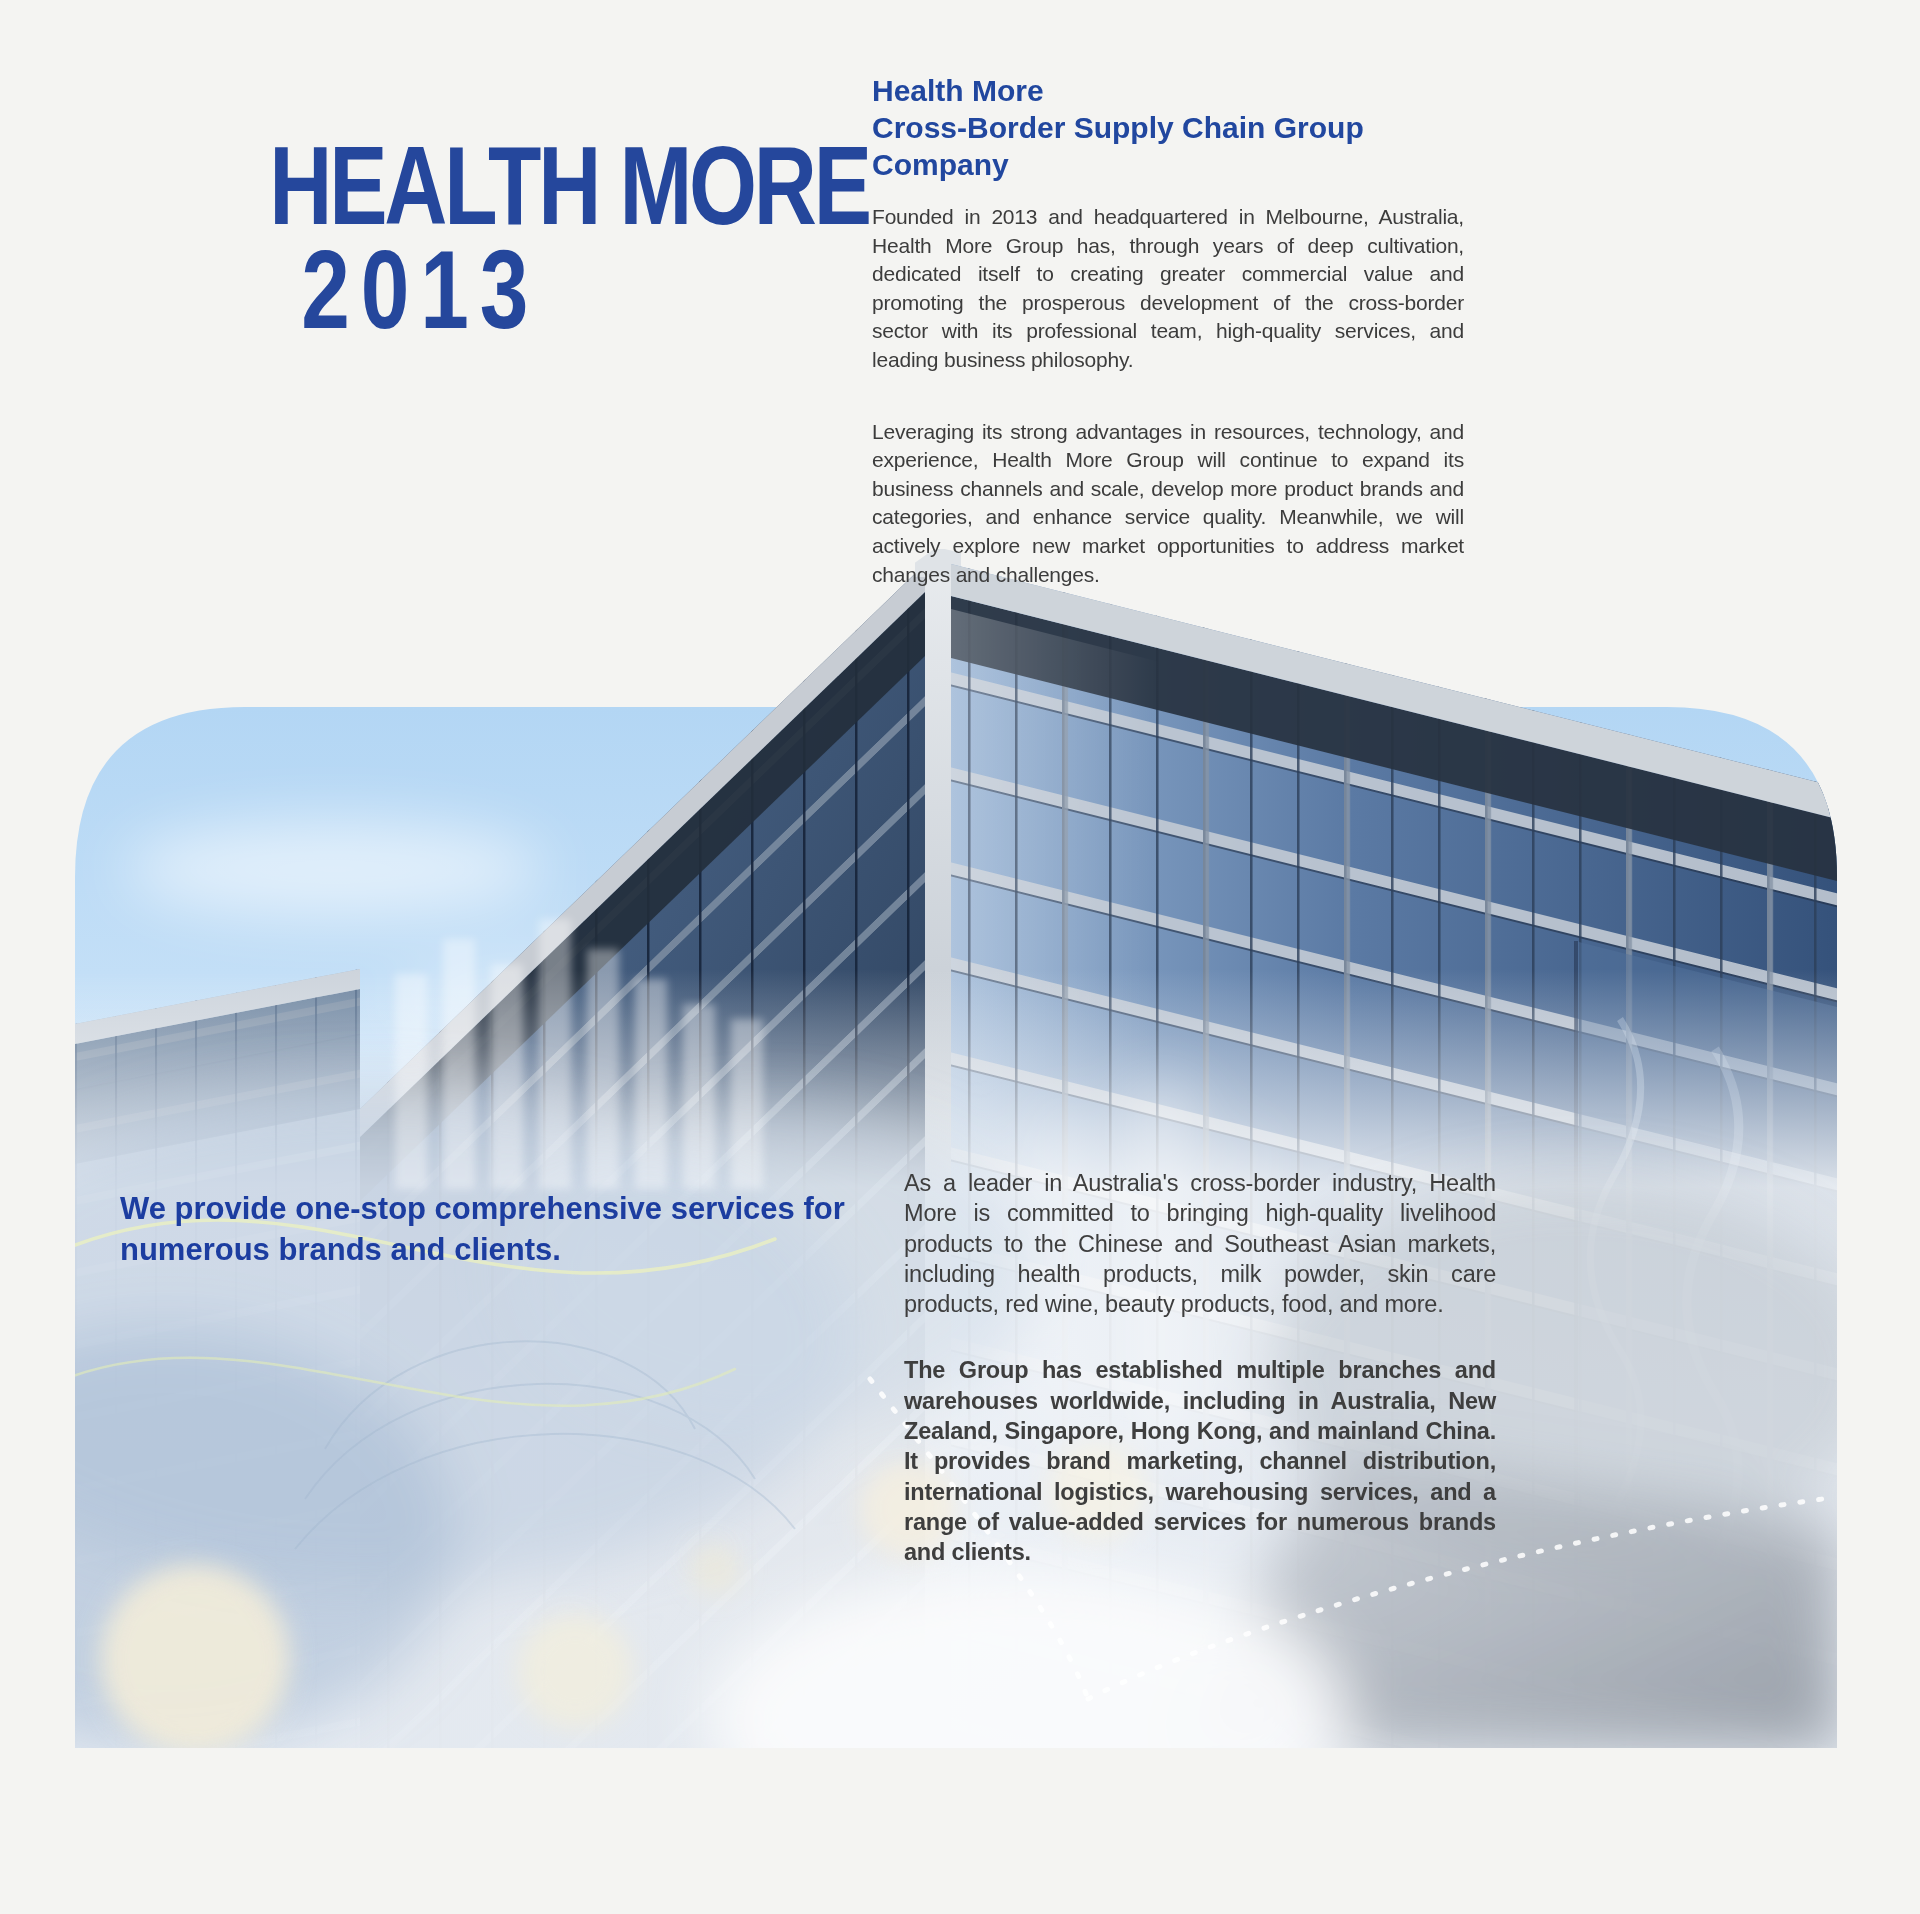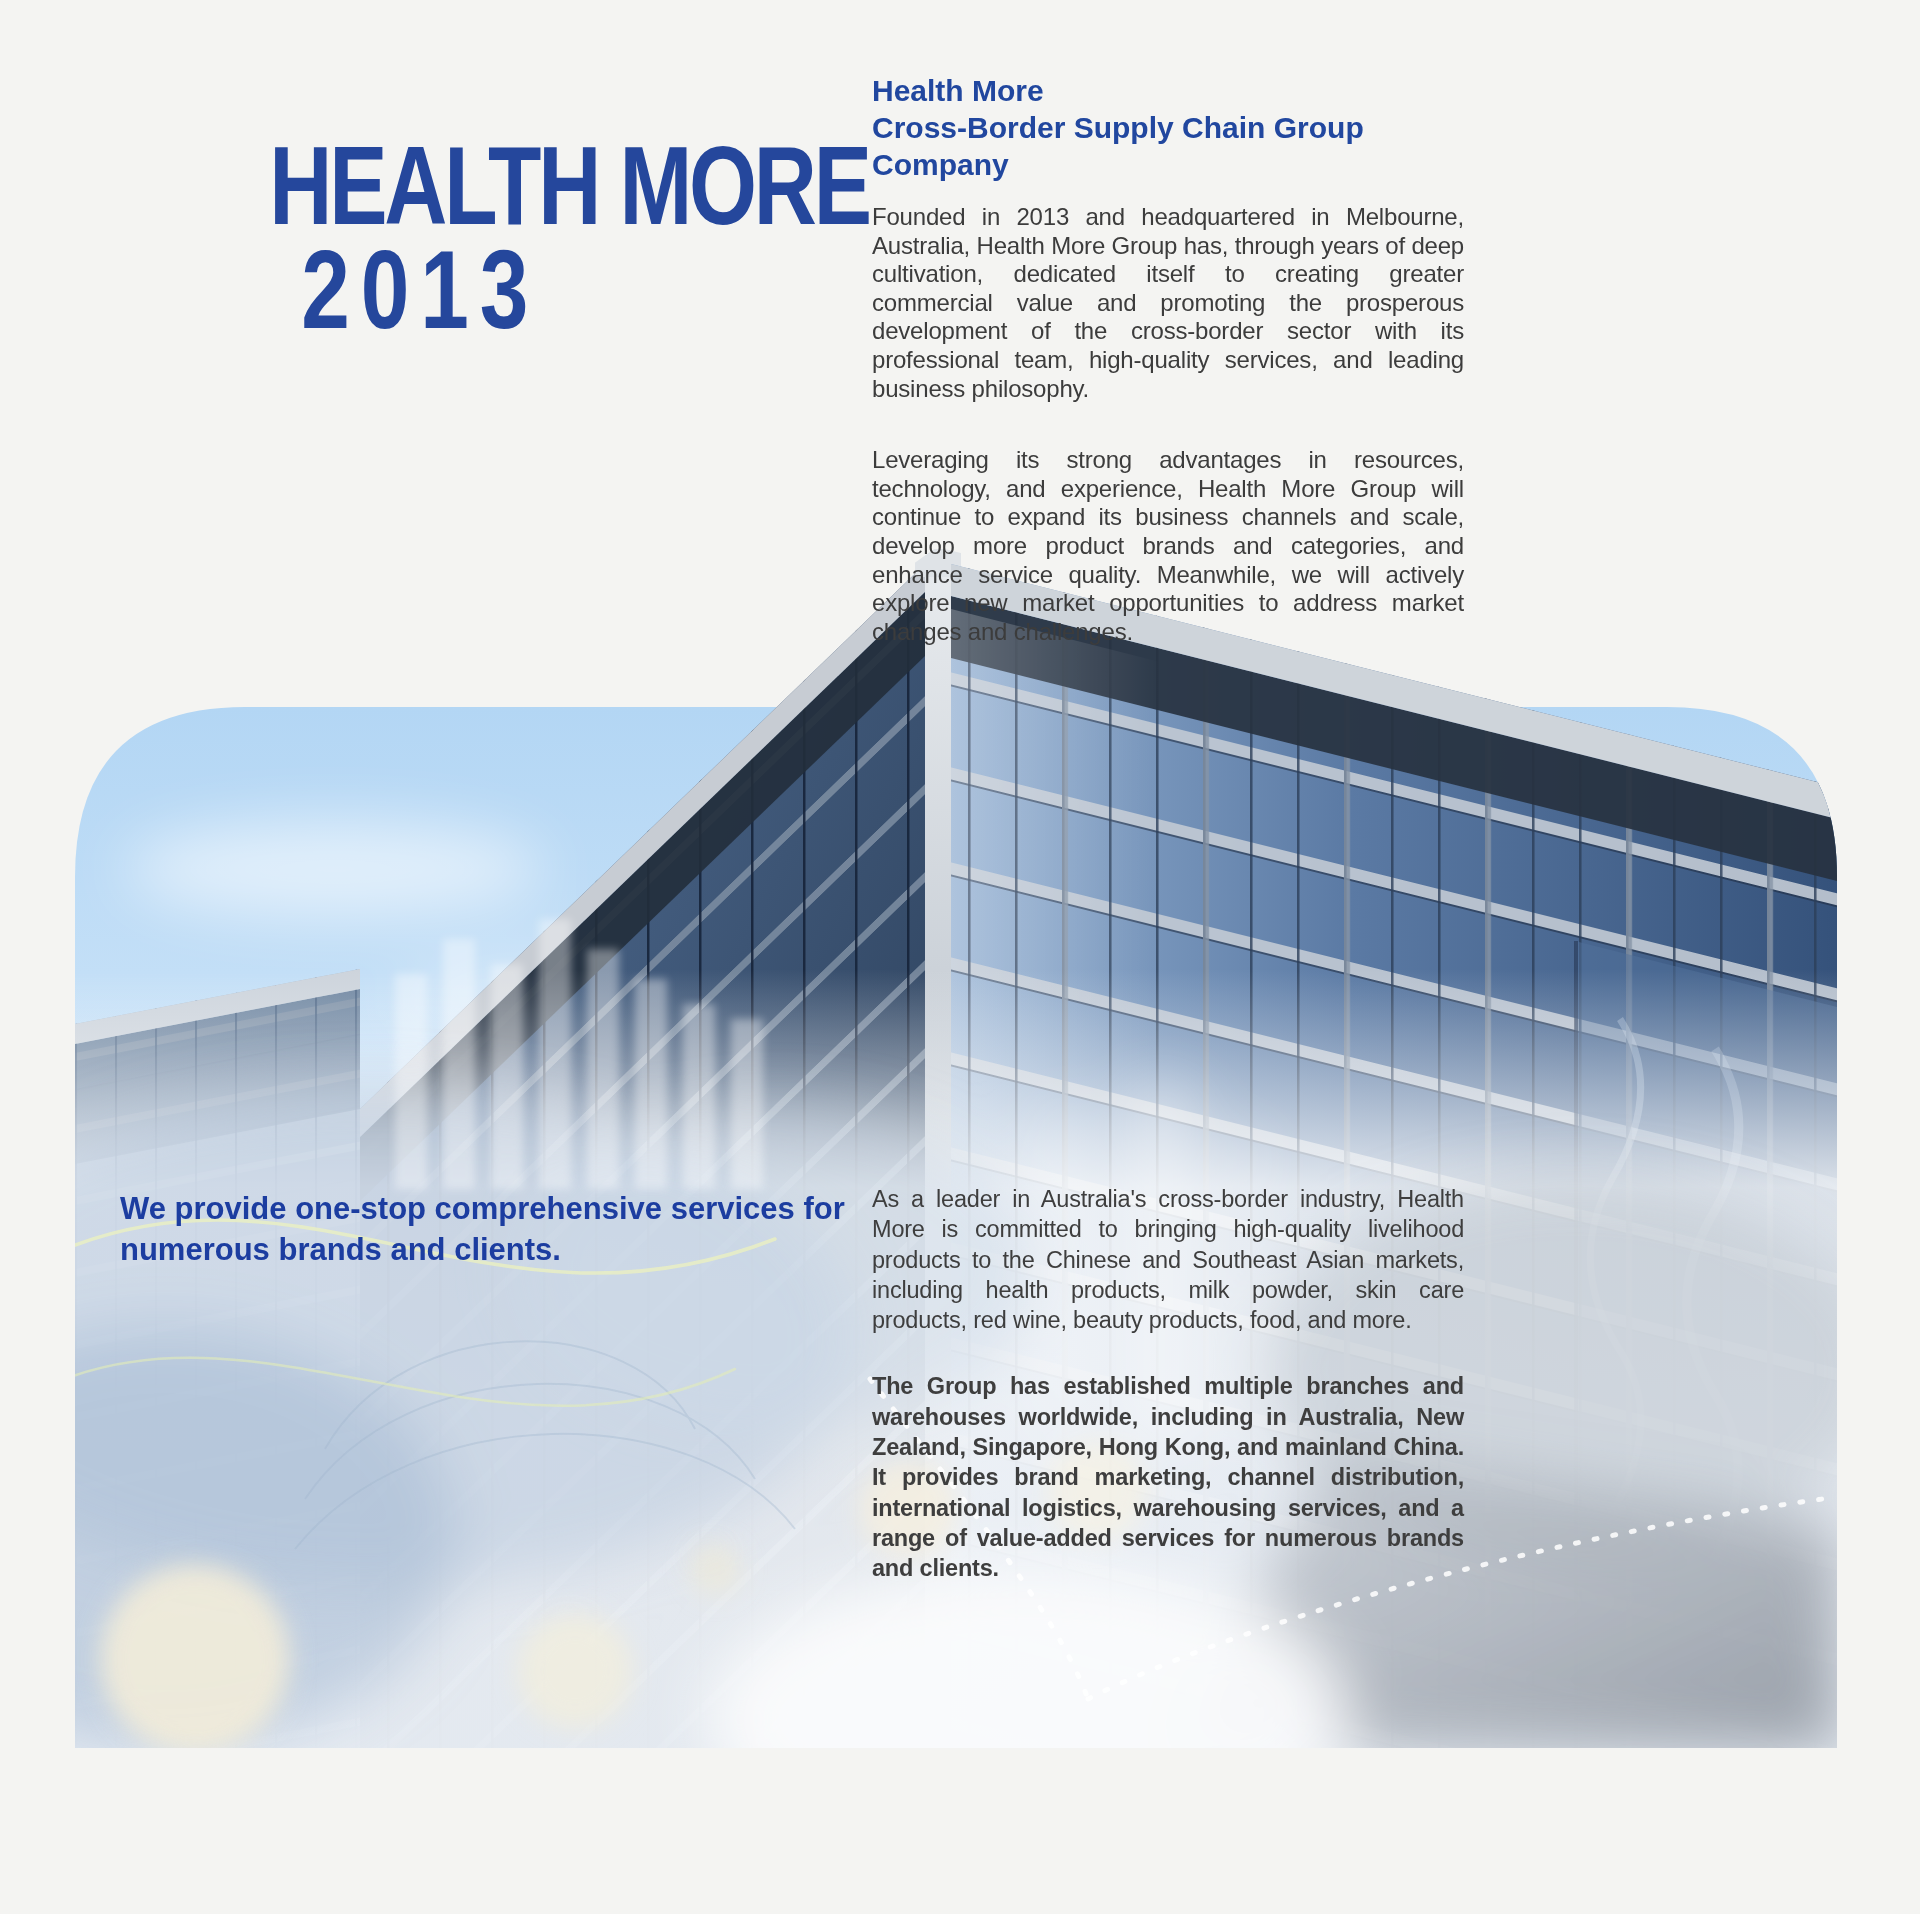--- a/index.html
+++ b/index.html
@@ -14,29 +14,29 @@
     text-align:right;color:#25479c;font-weight:700;z-index:2;
   }
   .hero-line{line-height:104px;font-size:112px;letter-spacing:-4px;white-space:nowrap;}
   .hero-line .squeeze{display:inline-block;transform:scaleX(.78);transform-origin:100% 50%;}
   .hero-line.year{letter-spacing:14px;}
   .hero-line.year .squeeze{margin-right:198px;}
   
   .intro{position:absolute;left:872px;top:72px;width:592px;z-index:2;}
   .intro-title{margin:0;font-size:30px;line-height:37px;font-weight:700;color:#21479f;}
   .intro-title span{display:block;}
-  .intro p{margin:20px 0 0 0;font-size:24px;line-height:28.6px;text-align:justify;
+  .intro p{margin:20px 0 0 0;font-size:21px;line-height:28.6px;text-align:justify;
     color:#3c3c3c;letter-spacing:-.2px;}
   .intro p + p{margin-top:43px;}
   
   .statement{
     position:absolute;left:108px;top:1176px;margin:12px;z-index:3;
     font-size:31px;line-height:41px;font-weight:700;color:#1c3da0;white-space:pre-line;
   }
-  .services-text{position:absolute;left:872px;top:1168px;width:592px;z-index:3;margin-top:16px;}
+  .services-text{position:absolute;left:904px;top:1168px;width:592px;z-index:3;}
   .services-text p{margin:0;font-size:23.5px;line-height:30.3px;text-align:justify;
     color:#3e3e3e;letter-spacing:-.2px;}
   .services-text p + p{margin-top:36px;font-weight:bold;}
   
   figure.photo{position:absolute;left:75px;top:549px;width:1762px;height:1199px;margin:0;z-index:1;}
   figure.photo svg{display:block;width:100%;height:100%;}
 </style>
 </head>
 <body>
 

